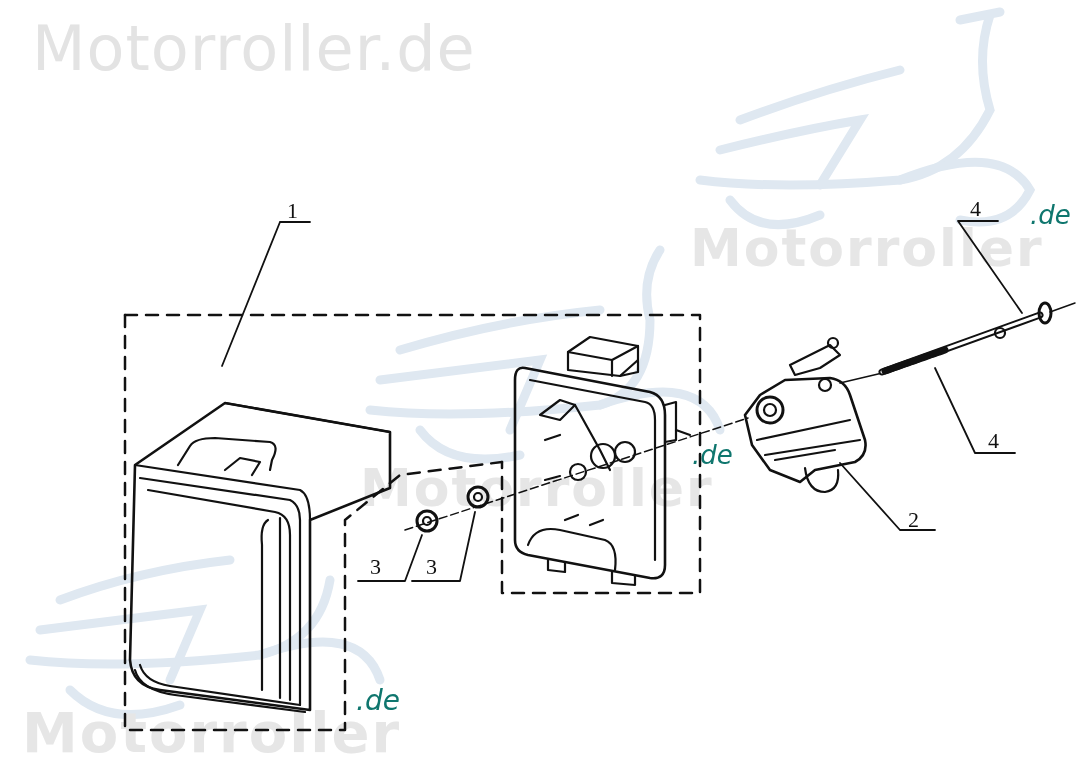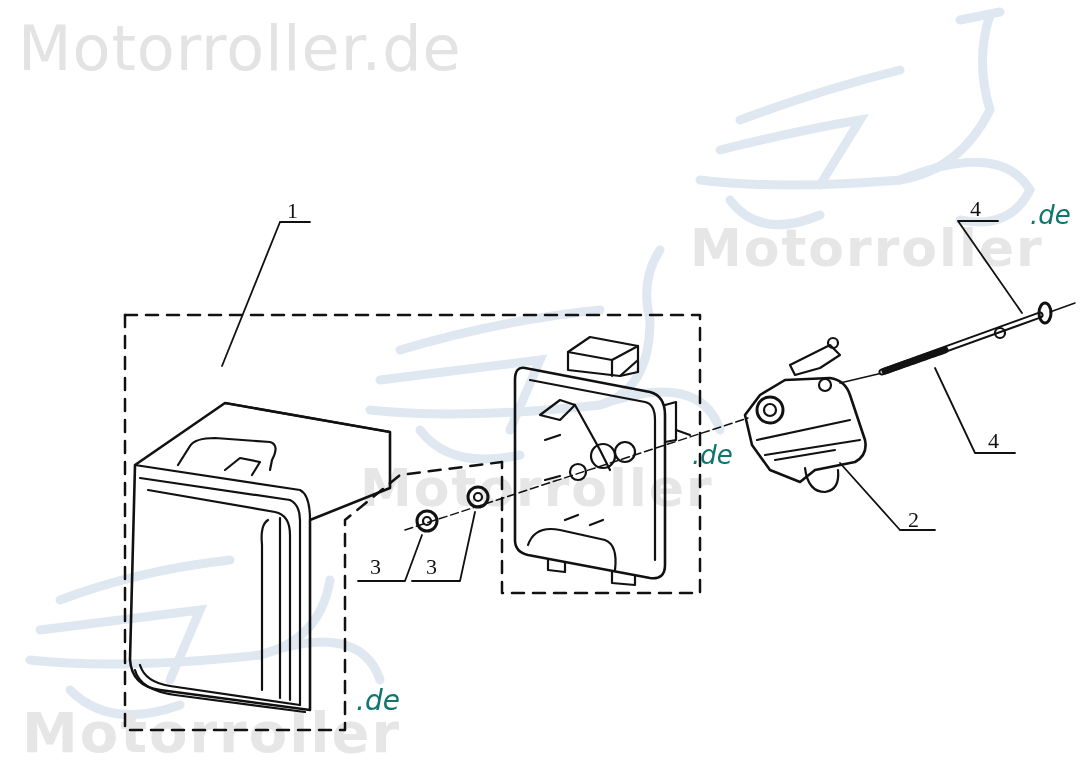--- a/index.html
+++ b/index.html
@@ -1,17 +1,17 @@
 <!DOCTYPE html>
 <html><head>
 <meta charset="utf-8">
 <style>
   html, body { margin: 0; padding: 0; background: #ffffff; }
   #stage { position: relative; width: 1085px; height: 769px; overflow: hidden; background: #ffffff; }
-  .wm-title { position: absolute; left: 18px; top: 12px; font-family: "DejaVu Sans", sans-serif; font-size: 62px; color: #e3e3e3; letter-spacing: 1px; }
+  .wm-title { position: absolute; left: 32px; top: 12px; font-family: "DejaVu Sans", sans-serif; font-size: 62px; color: #e3e3e3; letter-spacing: 1px; }
   .wm-logo { position: absolute; font-family: "DejaVu Sans", sans-serif; font-weight: bold; color: #e6e6e6; letter-spacing: 2px; text-align: right; }
   .wm-de { position: absolute; font-family: "DejaVu Sans", sans-serif; font-style: italic; color: #0f766e; }
   .callout { position: absolute; font-family: "Liberation Serif", serif; font-size: 22px; color: #111; line-height: 1; }
   svg { position: absolute; left: 0; top: 0; }
 </style>
 </head>
 <body>
 
 <div id="stage">
 

